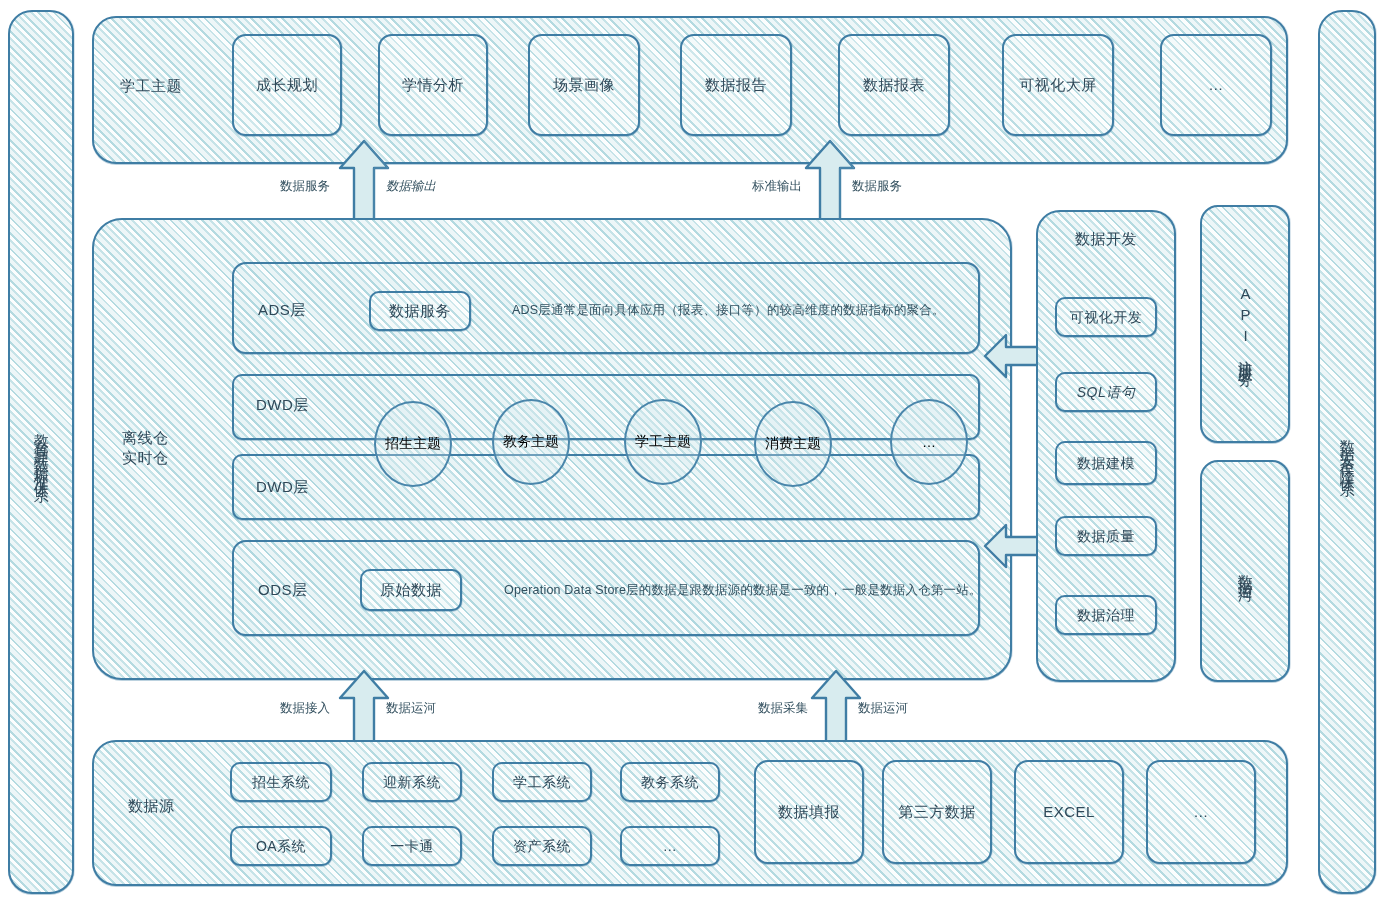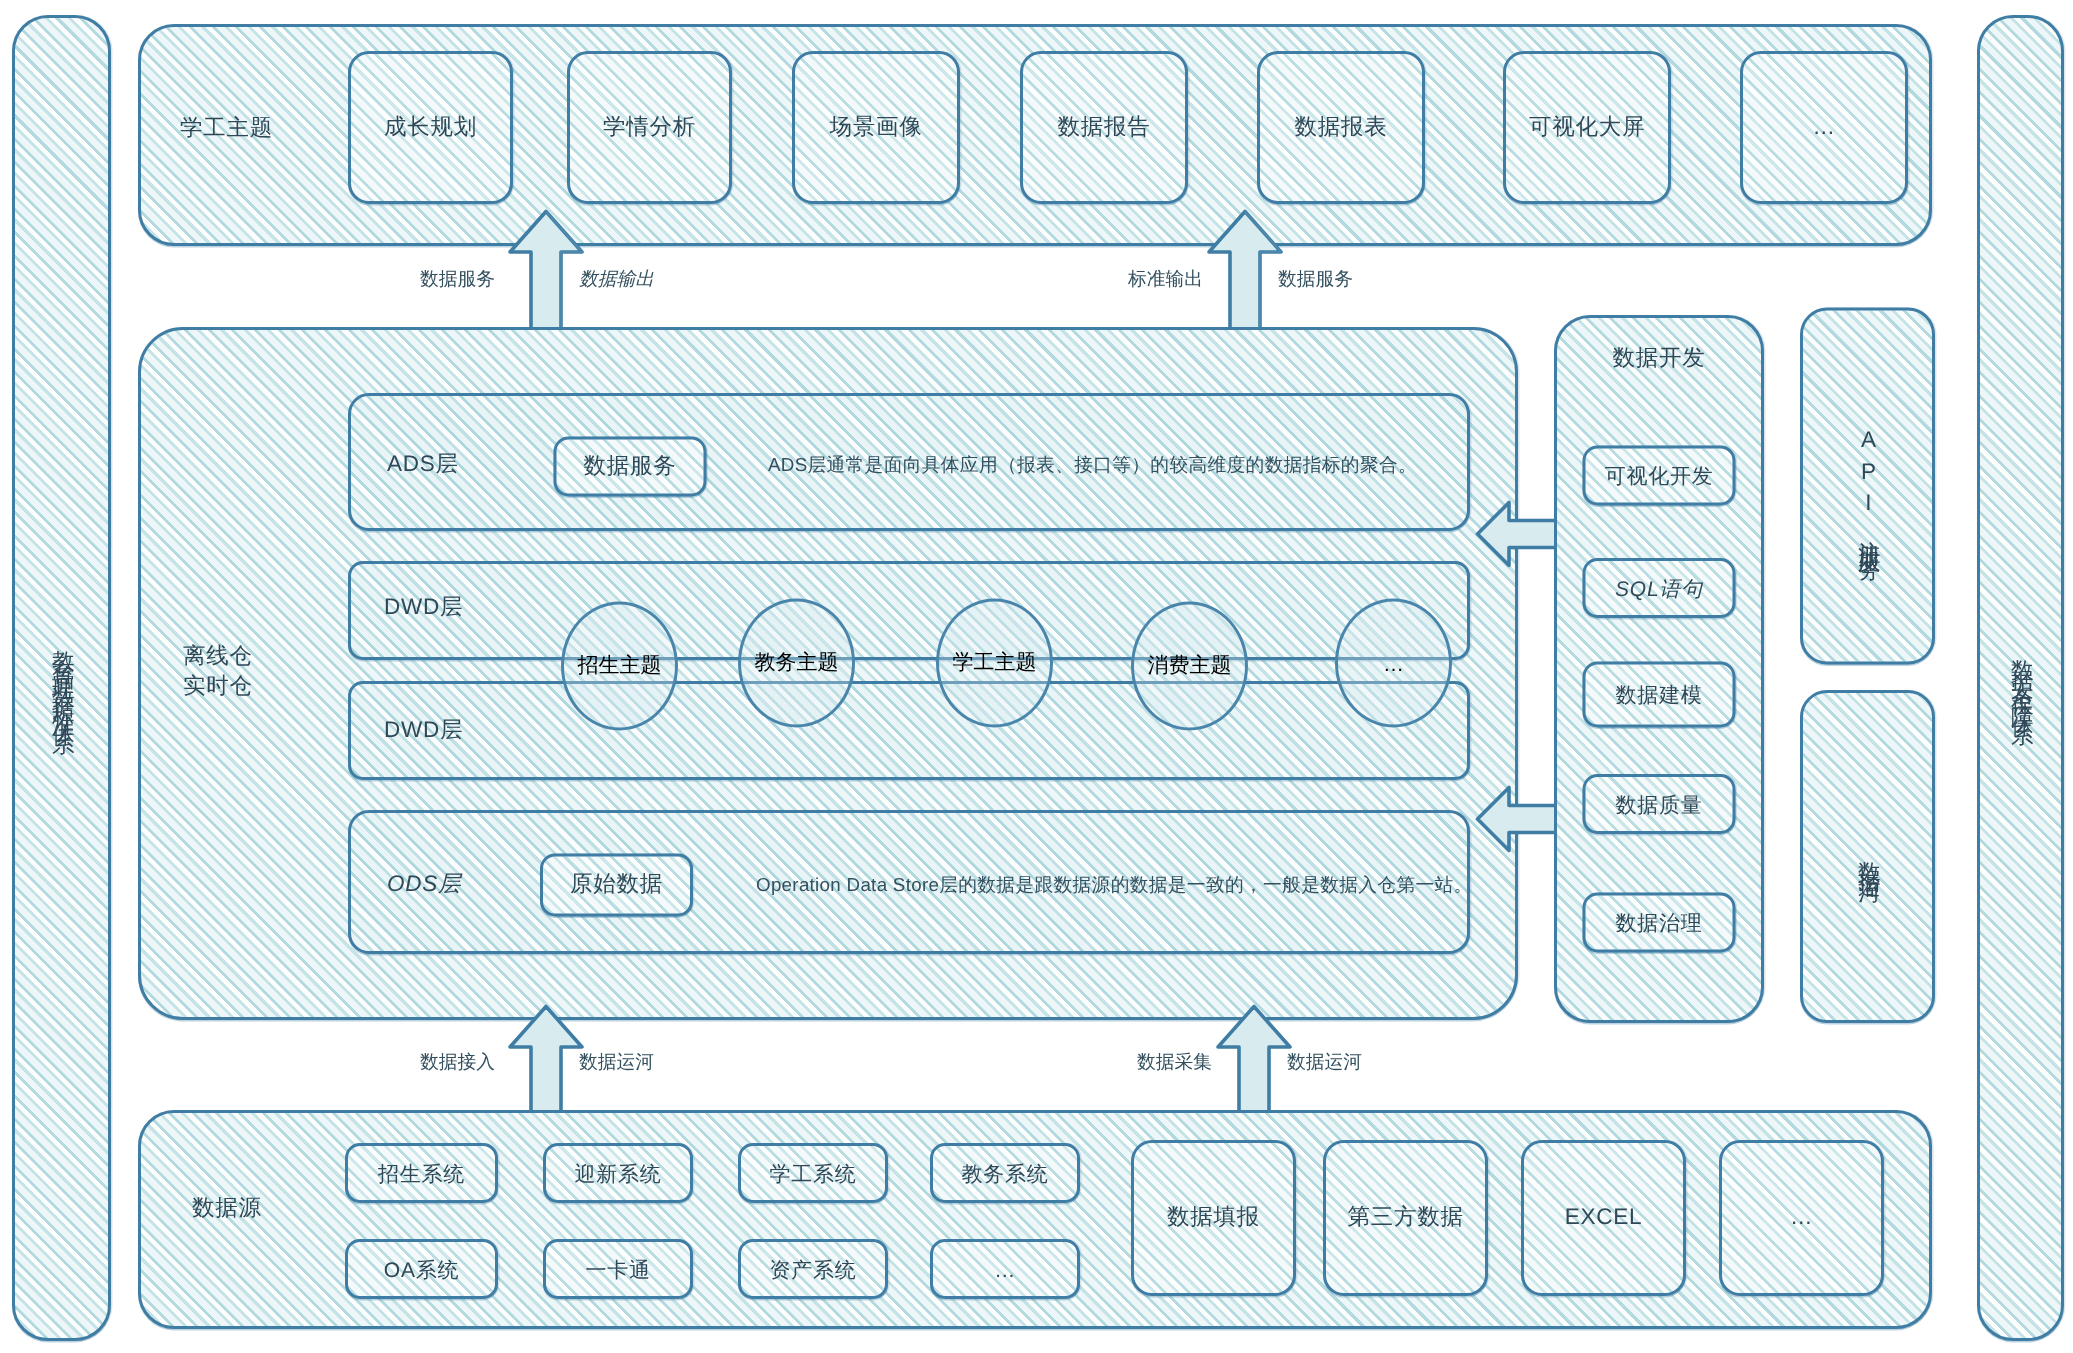--- a/index.html
+++ b/index.html
@@ -130,21 +130,21 @@
   <div class="hatch deep r10" style="left:232px;top:454px;width:748px;height:66px;"></div>
   <div class="label" style="left:256px;top:477px;">DWD层</div>
 
   <div class="ellipse" style="left:374px;top:401px;width:78px;height:86px;">招生主题</div>
   <div class="ellipse" style="left:492px;top:399px;width:78px;height:86px;">教务主题</div>
   <div class="ellipse" style="left:624px;top:399px;width:78px;height:86px;">学工主题</div>
   <div class="ellipse" style="left:754px;top:401px;width:78px;height:86px;">消费主题</div>
   <div class="ellipse" style="left:890px;top:399px;width:78px;height:86px;">…</div>
 
   <div class="hatch deep r14" style="left:232px;top:540px;width:748px;height:96px;"></div>
-  <div class="label" style="left:258px;top:580px;font-style:italic;">ODS层</div>
+  <div class="label" style="left:258px;top:580px;">ODS层</div>
   <div class="hatch light r10 center label title-in-box" style="left:360px;top:569px;width:102px;height:42px;">原始数据</div>
   <div class="desc label" style="left:504px;top:582px;">Operation Data Store层的数据是跟数据源的数据是一致的，一般是数据入仓第一站。</div>
 
   <svg class="arrowsvg" style="left:982px;top:330px;" width="62" height="52" viewBox="0 0 62 52">
     <path d="M3 26 L24 5 L24 17 L59 17 L59 35 L24 35 L24 47 Z" fill="#d8ecef" stroke="#3f7da4" stroke-width="2.4" stroke-linejoin="round"></path>
   </svg>
   <svg class="arrowsvg" style="left:982px;top:520px;" width="62" height="52" viewBox="0 0 62 52">
     <path d="M3 26 L24 5 L24 17 L59 17 L59 35 L24 35 L24 47 Z" fill="#d8ecef" stroke="#3f7da4" stroke-width="2.4" stroke-linejoin="round"></path>
   </svg>
 

